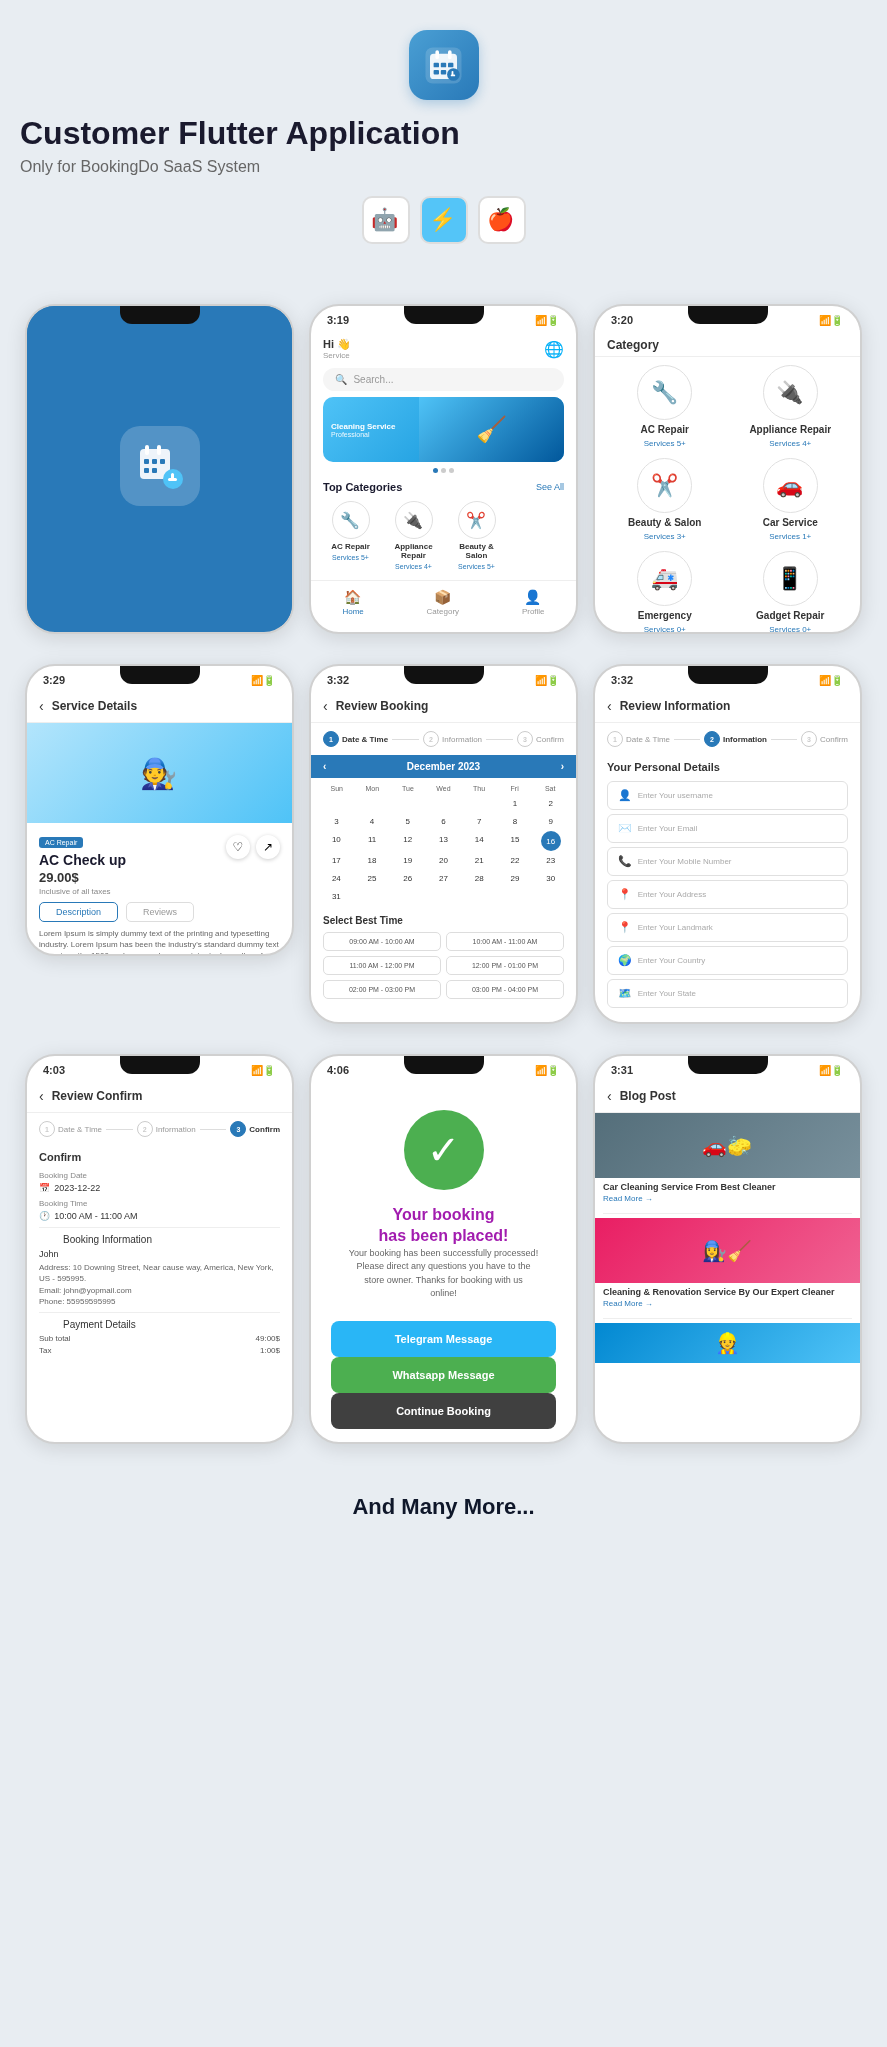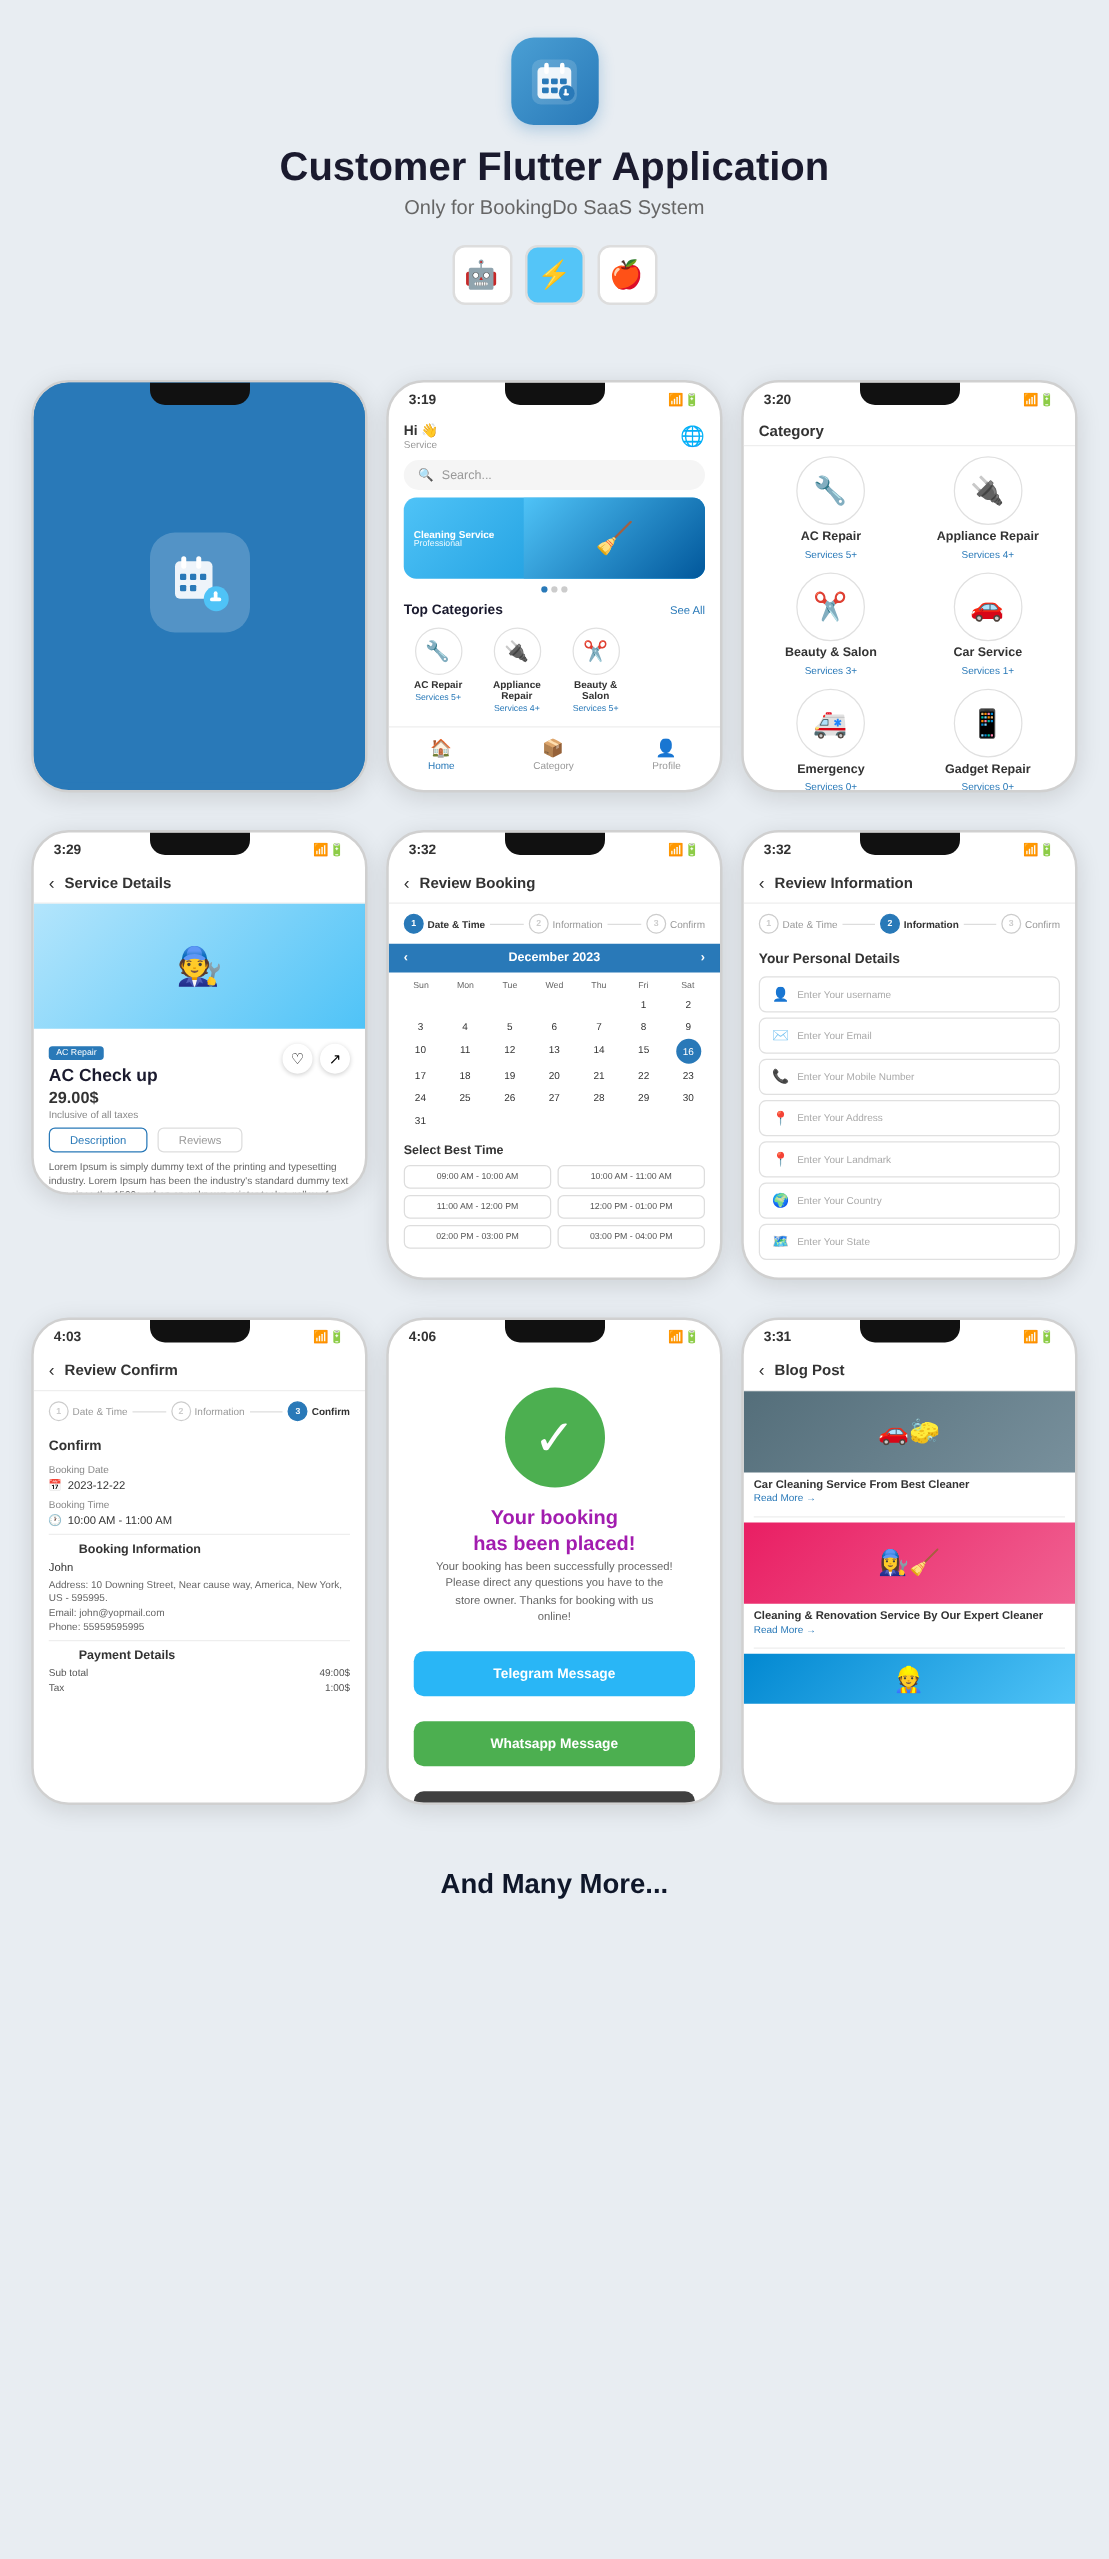--- a/index.html
+++ b/index.html
@@ -5,21 +5,20 @@
     * { box-sizing: border-box; margin: 0; padding: 0; }
     body {
       background: #e8edf2;
       font-family: -apple-system, BlinkMacSystemFont, 'Segoe UI', sans-serif;
       width: 887px;
       min-height: 2047px;
     }
 
     
     .header {
-      text-align: center;
       padding: 30px 20px 20px;
     }
     .app-icon {
       width: 70px;
       height: 70px;
       background: linear-gradient(135deg, #4a9fd4, #2979b8);
       border-radius: 18px;
       margin: 0 auto 15px;
       display: flex;
       align-items: center;
@@ -403,21 +402,21 @@
       color: #aaa;
     }
     .field-icon { font-size: 11px; color: #aaa; }
 
     
     .confirm-section { padding: 6px 12px; }
     .confirm-title { font-size: 11px; font-weight: 700; color: #333; margin-bottom: 8px; }
     .confirm-label { font-size: 8px; color: #888; margin-bottom: 3px; }
     .confirm-value { font-size: 9px; color: #333; margin-bottom: 6px; display: flex; align-items: center; gap: 4px; }
     .confirm-divider { height: 1px; background: #eee; margin: 6px 0; }
-    .booking-info-title { font-size: 10px; font-weight: 700; color: #333; margin-bottom: 4px; padding-left: 24px; }
+    .booking-info-title { font-size: 10px; font-weight: 400; color: #333; margin-bottom: 4px; padding-left: 24px; }
     .payment-row { display: flex; justify-content: space-between; font-size: 8px; color: #555; margin-bottom: 3px; }
 
     
     .success-content {
       display: flex;
       flex-direction: column;
       align-items: center;
       padding: 30px 20px 20px;
       text-align: center;
     }
@@ -441,21 +440,21 @@
     }
     .success-desc { font-size: 9px; color: #666; line-height: 1.5; margin-bottom: 20px; }
     .action-button {
       width: 100%;
       padding: 12px;
       border-radius: 8px;
       font-size: 11px;
       font-weight: 600;
       color: white;
       text-align: center;
-      margin-bottom: 20px;
+      margin-bottom: 0;
     }
     .btn-telegram { background: #29b6f6; }
     .btn-whatsapp { background: #4caf50; }
     .btn-continue { background: #404040; }
 
     
     .blog-img {
       width: 100%;
       height: 65px;
       background: linear-gradient(135deg, #546e7a, #78909c);

